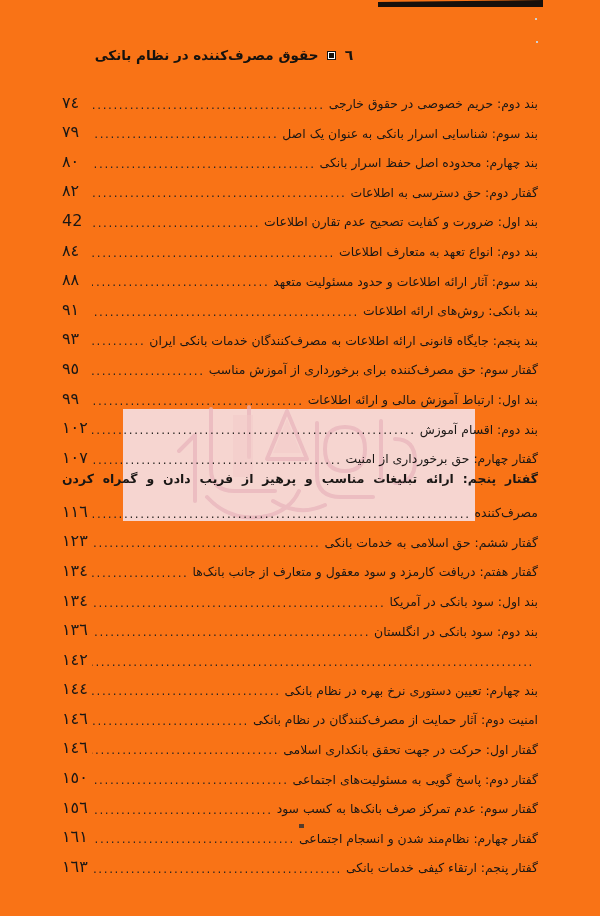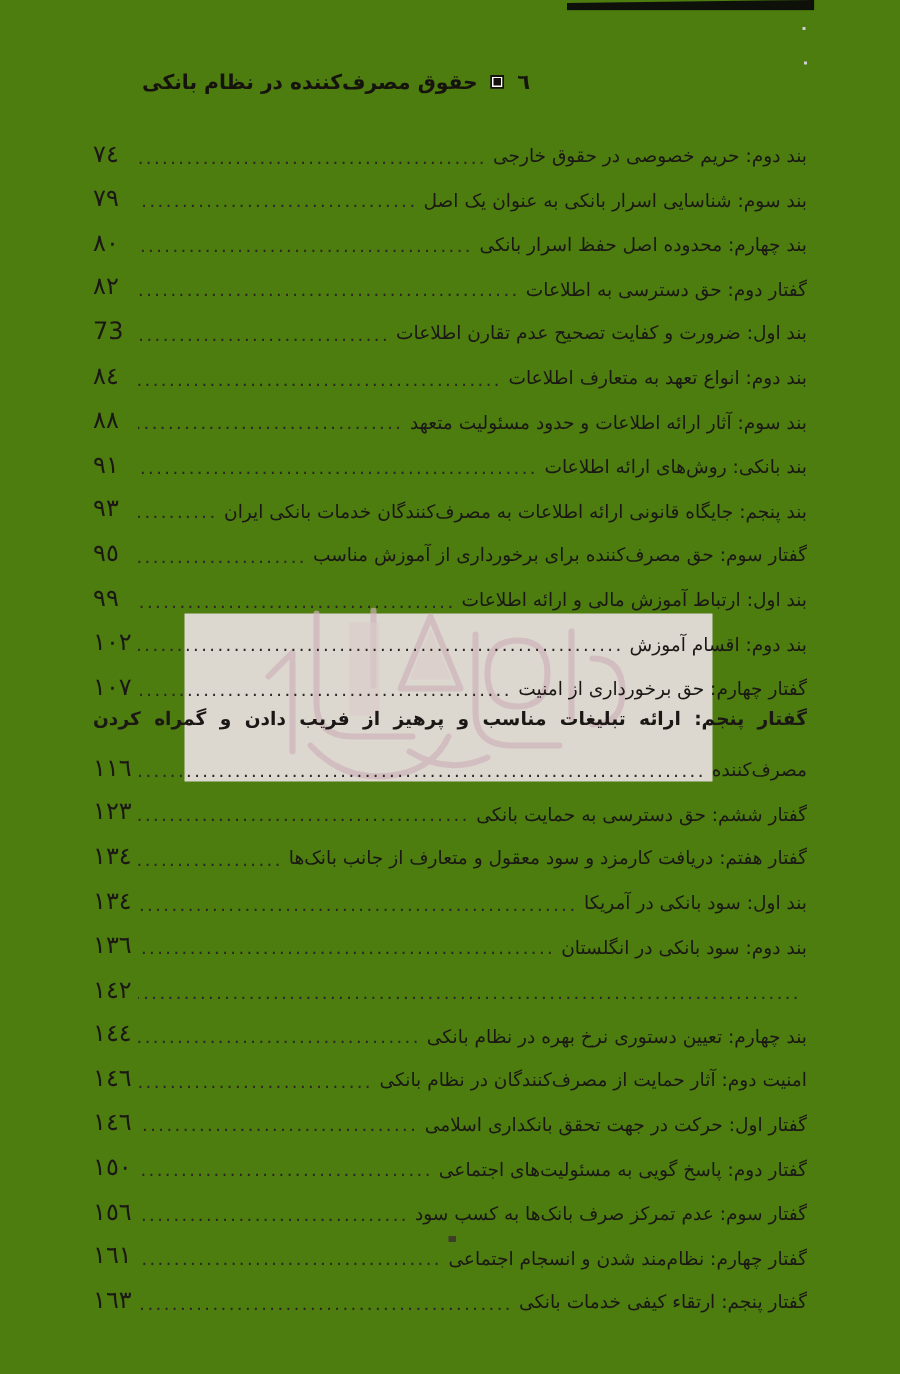--- a/index.html
+++ b/index.html
@@ -8,21 +8,21 @@
     padding: 0;
     background: #ffffff;
   }
   body {
     font-family: "DejaVu Sans", "Liberation Sans", sans-serif;
   }
   #page {
     position: relative;
     width: 600px;
     height: 916px;
-    background: #4d7c0f;
+    background: #f97316;
     overflow: hidden;
     margin: 0 auto;
   }
 
   
   .scan-wedge {
     position: absolute;
     top: 0px;
     left: 378px;
     width: 165px;
@@ -233,21 +233,21 @@
 
     <div class="toc-row">
       <span class="toc-label">گفتار دوم: حق دسترسی به اطلاعات</span>
       <span class="toc-dots"></span>
       <span class="toc-page">٨٢</span>
     </div>
 
     <div class="toc-row">
       <span class="toc-label">بند اول: ضرورت و کفایت تصحیح عدم تقارن اطلاعات</span>
       <span class="toc-dots"></span>
-      <span class="toc-page">73</span>
+      <span class="toc-page">42</span>
     </div>
 
     <div class="toc-row">
       <span class="toc-label">بند دوم: انواع تعهد به متعارف اطلاعات</span>
       <span class="toc-dots"></span>
       <span class="toc-page">٨٤</span>
     </div>
 
     <div class="toc-row">
       <span class="toc-label">بند سوم: آثار ارائه اطلاعات و حدود مسئولیت متعهد</span>
@@ -295,21 +295,21 @@
       <span class="toc-label">گفتار پنجم: ارائه تبلیغات مناسب و پرهیز از فریب دادن و گمراه کردن</span>
     </div>
 
     <div class="toc-row tight">
       <span class="toc-label">مصرف‌کننده</span>
       <span class="toc-dots"></span>
       <span class="toc-page">١١٦</span>
     </div>
 
     <div class="toc-row">
-      <span class="toc-label">گفتار ششم: حق دسترسی به حمایت بانکی</span>
+      <span class="toc-label">گفتار ششم: حق اسلامی به خدمات بانکی</span>
       <span class="toc-dots"></span>
       <span class="toc-page">١٢٣</span>
     </div>
 
     <div class="toc-row">
       <span class="toc-label">گفتار هفتم: دریافت کارمزد و سود معقول و متعارف از جانب بانک‌ها</span>
       <span class="toc-dots"></span>
       <span class="toc-page">١٣٤</span>
     </div>
 

